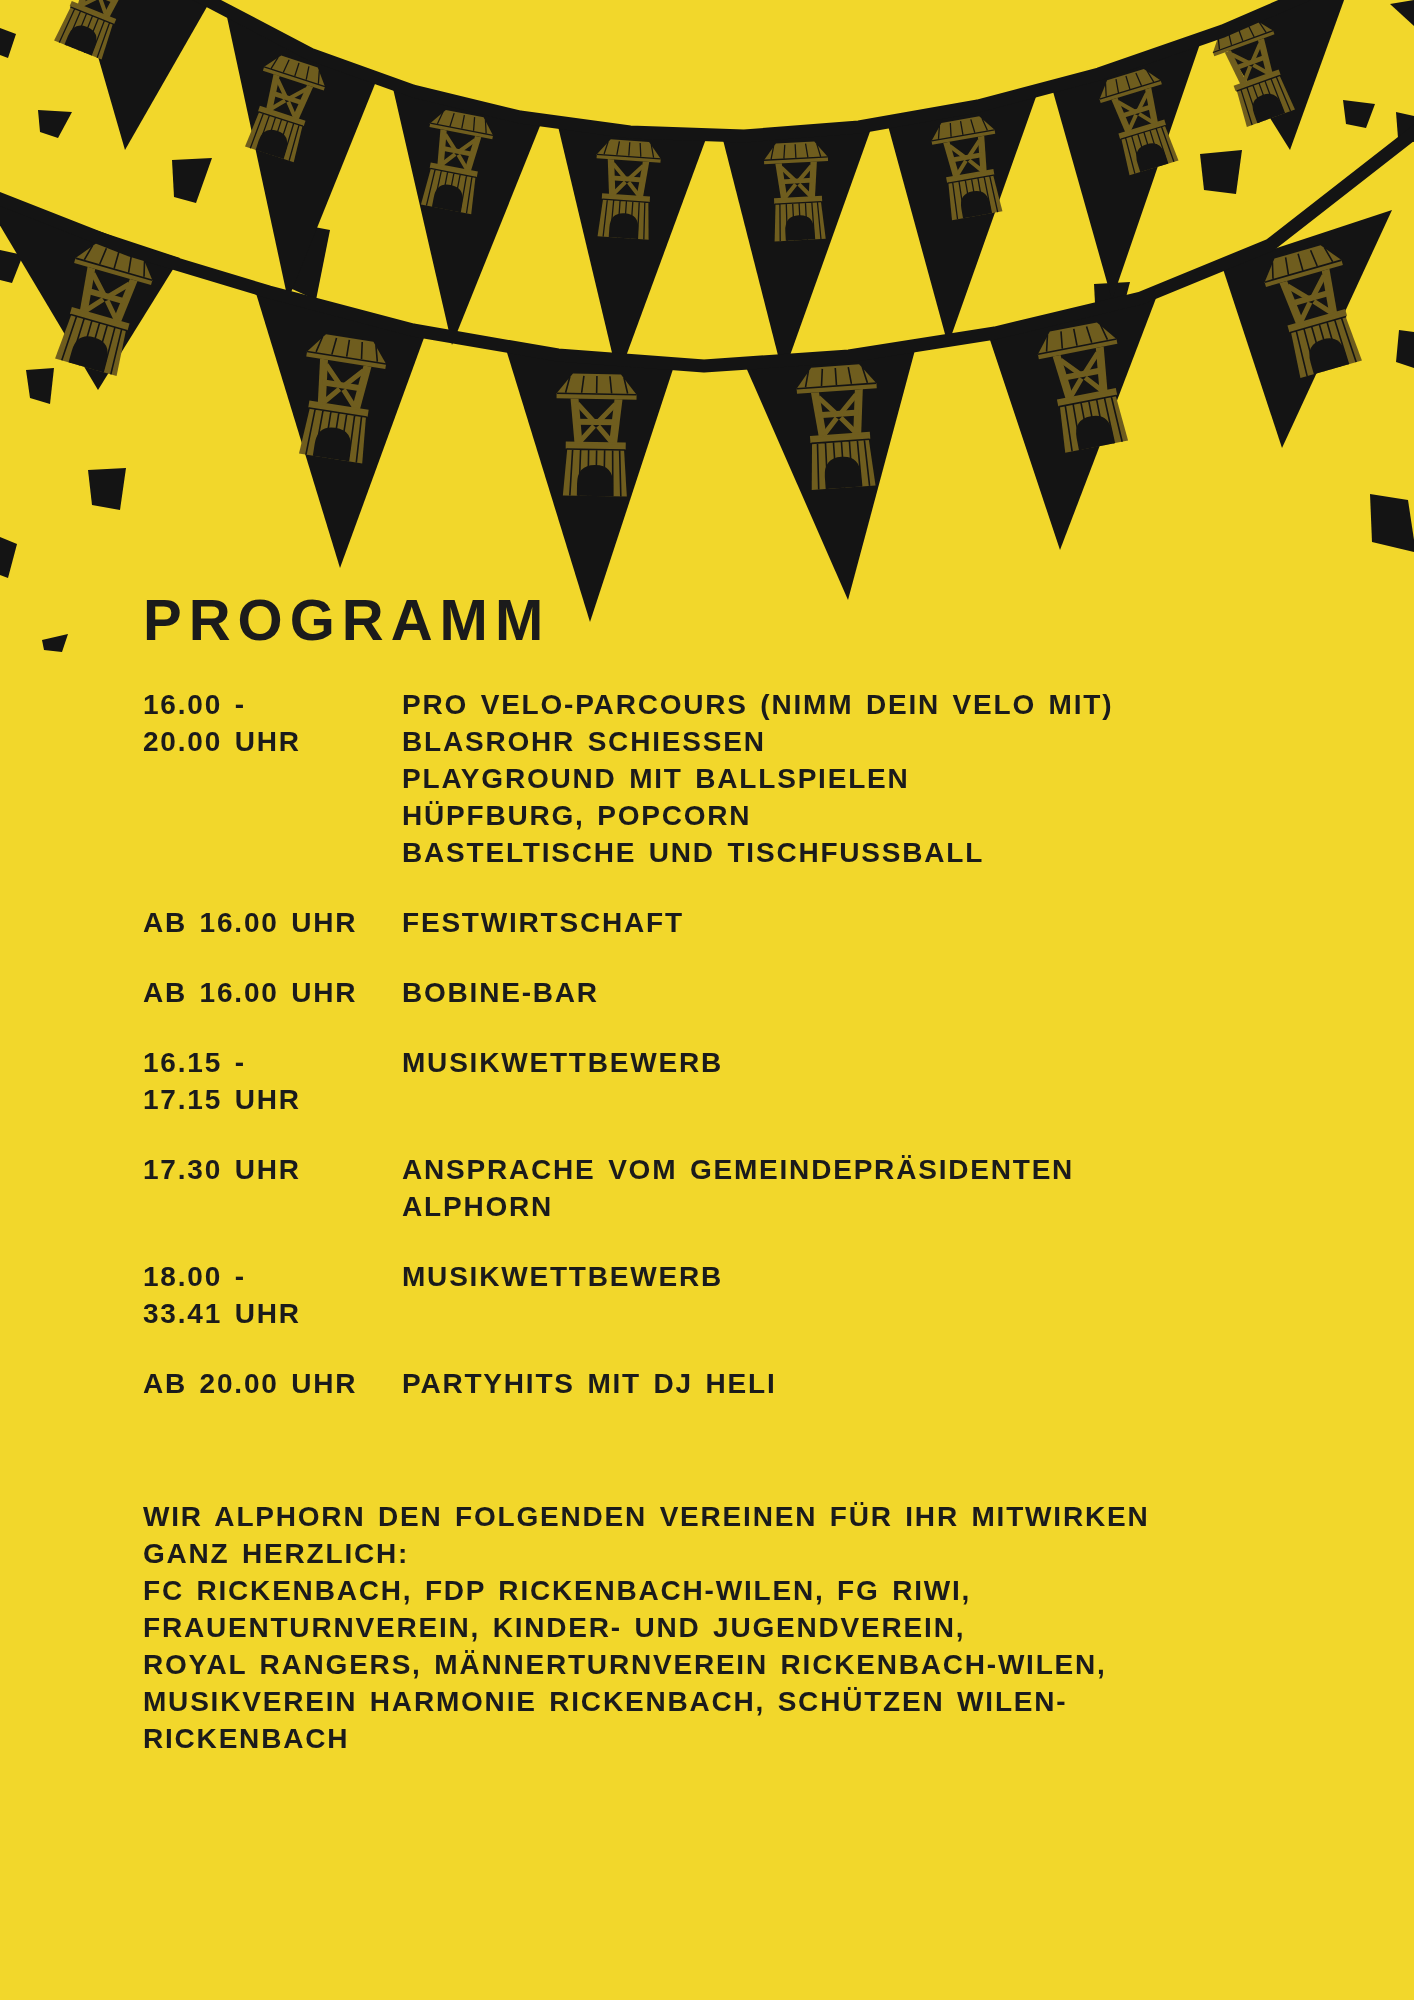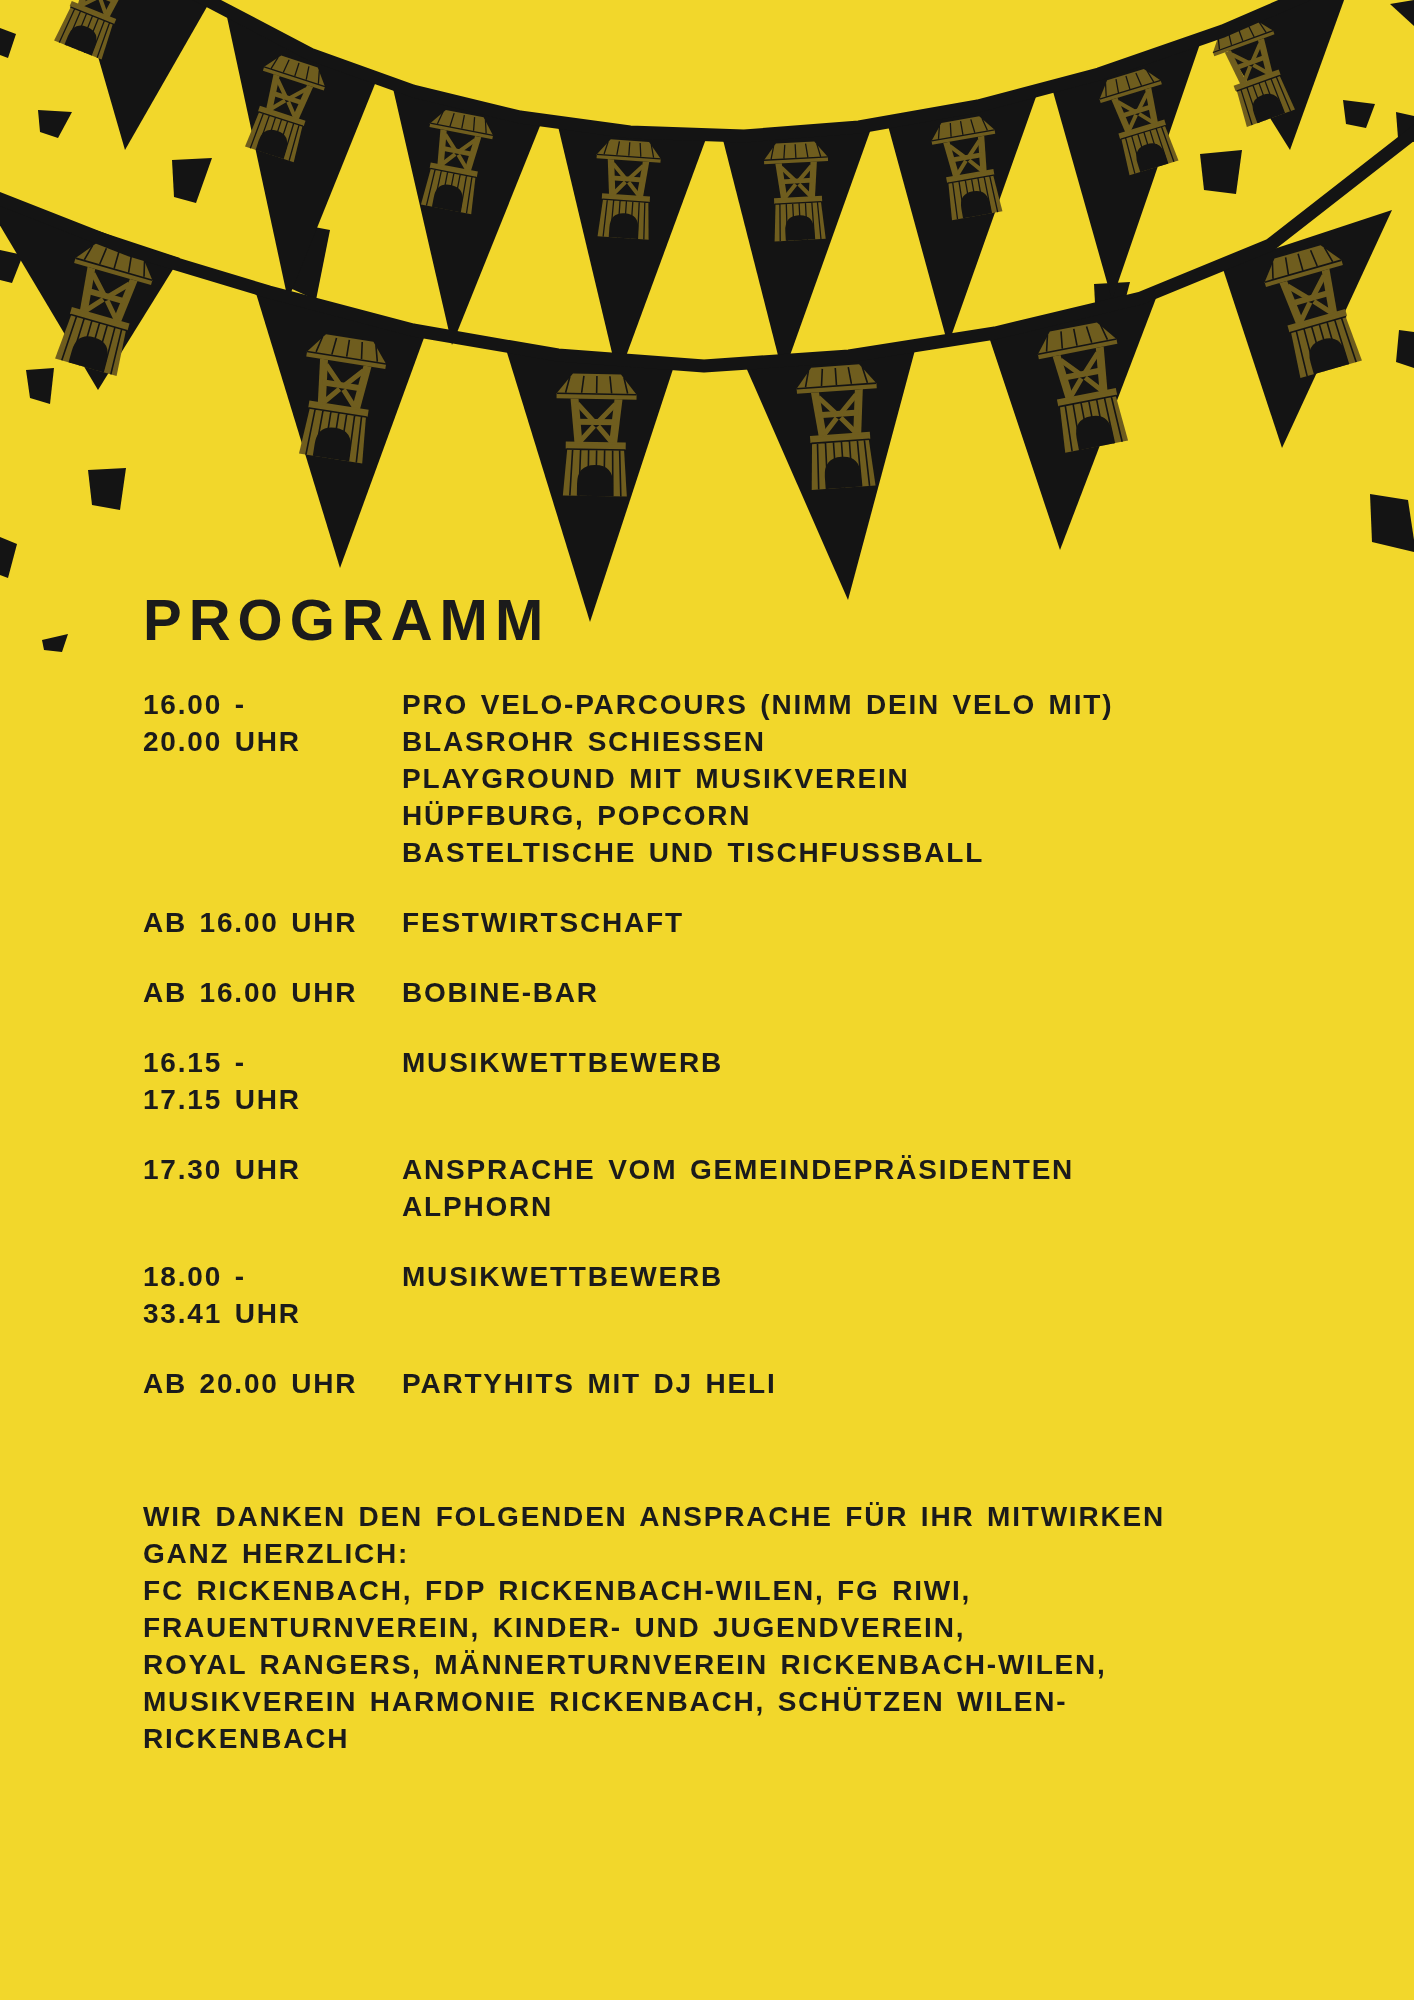--- a/index.html
+++ b/index.html
@@ -166,21 +166,21 @@
     <h1>PROGRAMM</h1>
     <section id="schedule">
   <div class="row">
     <div class="time-col">
             <div class="line">16.00 -</div>
             <div class="line">20.00 UHR</div>
           </div>
     <div class="desc-col">
             <div class="line">PRO VELO-PARCOURS (NIMM DEIN VELO MIT)</div>
             <div class="line">BLASROHR SCHIESSEN</div>
-            <div class="line">PLAYGROUND MIT MUSIKVEREIN</div>
+            <div class="line">PLAYGROUND MIT BALLSPIELEN</div>
             <div class="line">HÜPFBURG, POPCORN</div>
             <div class="line">BASTELTISCHE UND TISCHFUSSBALL</div>
           </div>
   </div>
 
   <div class="row">
     <div class="time-col">
             <div class="line">AB 16.00 UHR</div>
           </div>
     <div class="desc-col">
@@ -230,21 +230,21 @@
   <div class="row">
     <div class="time-col">
             <div class="line">AB 20.00 UHR</div>
           </div>
     <div class="desc-col">
             <div class="line">PARTYHITS MIT DJ HELI</div>
           </div>
   </div>
 </section>
     <section id="thanks" class="para">
-        <div class="line">WIR DANKEN DEN FOLGENDEN ANSPRACHE FÜR IHR MITWIRKEN</div>
+        <div class="line">WIR ALPHORN DEN FOLGENDEN VEREINEN FÜR IHR MITWIRKEN</div>
         <div class="line">GANZ HERZLICH:</div>
       </section>
     <section id="clubs" class="para">
         <div class="line">FC RICKENBACH, FDP RICKENBACH-WILEN, FG RIWI,</div>
         <div class="line">FRAUENTURNVEREIN, KINDER- UND JUGENDVEREIN,</div>
         <div class="line">ROYAL RANGERS, MÄNNERTURNVEREIN RICKENBACH-WILEN,</div>
         <div class="line">MUSIKVEREIN HARMONIE RICKENBACH, SCHÜTZEN WILEN-</div>
         <div class="line">RICKENBACH</div>
       </section>
   </main>

